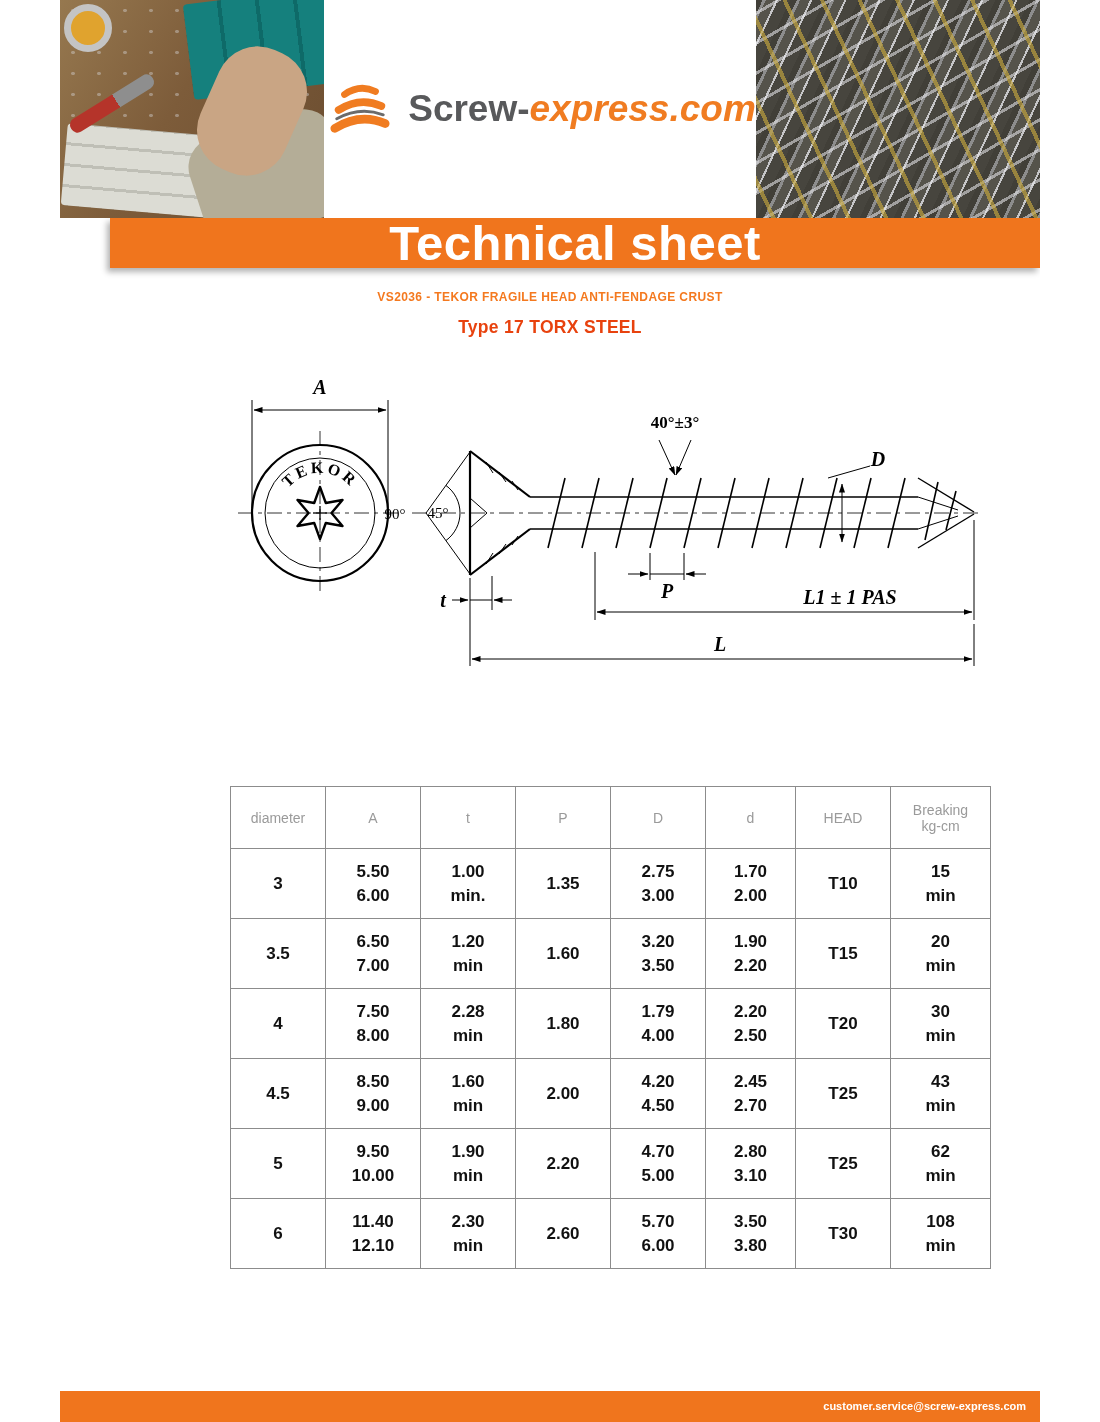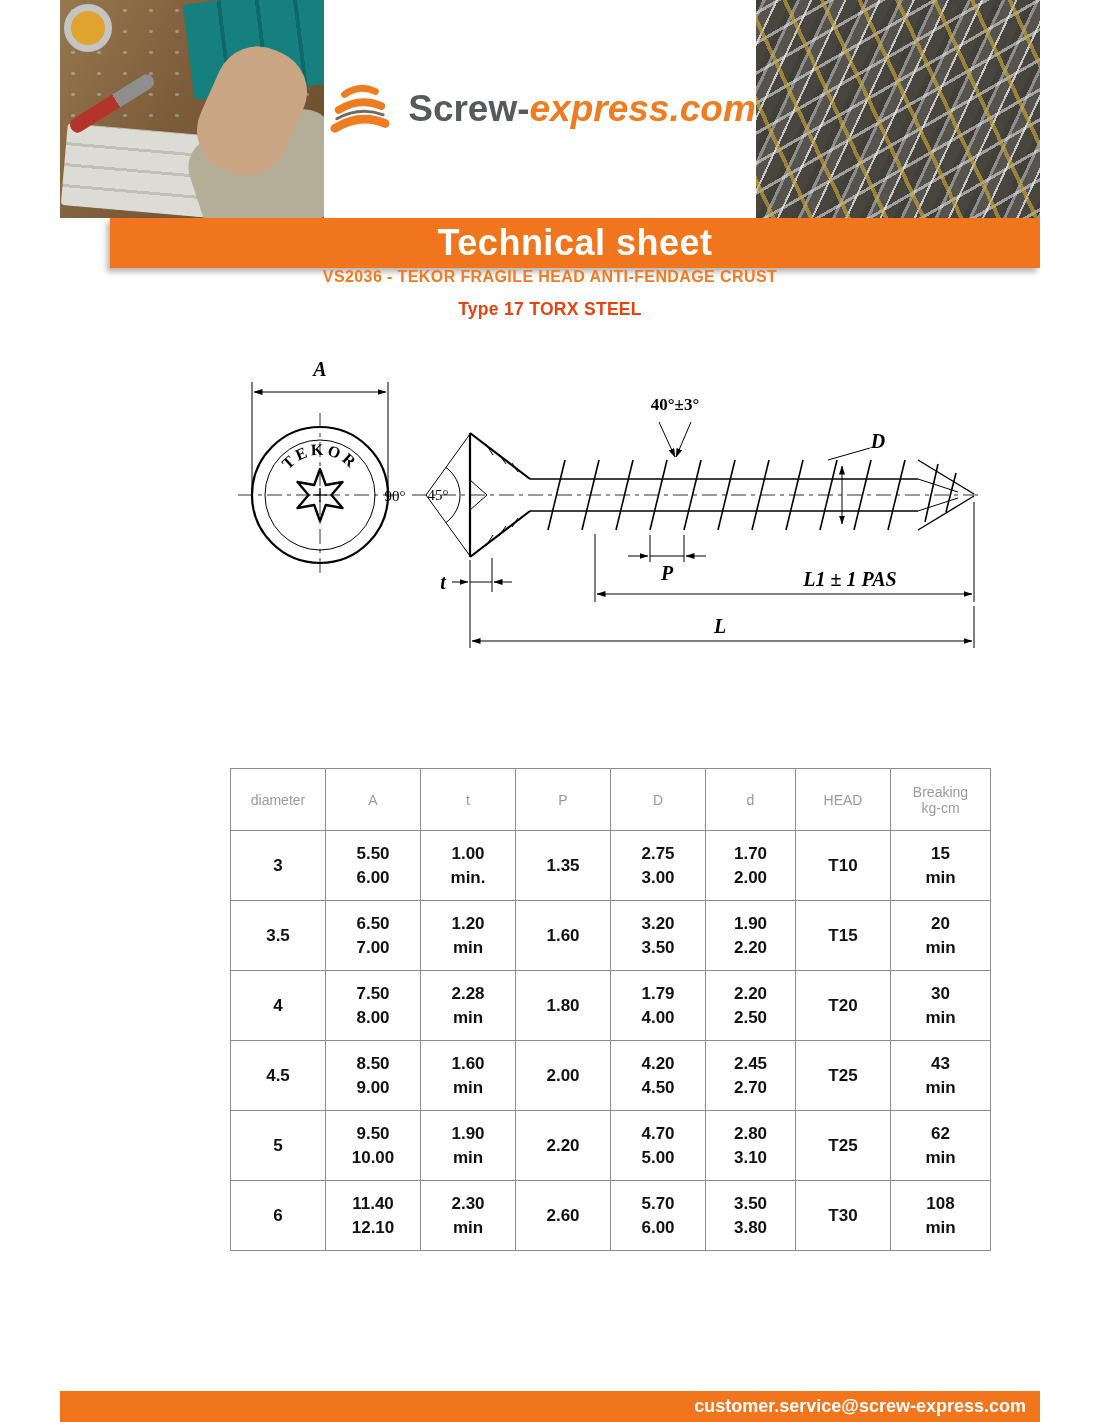--- a/index.html
+++ b/index.html
@@ -64,29 +64,29 @@
     background: #ffffff;
   }
   .brand-text { font-size: 37px; white-space: nowrap; }
   .brand-dark { color: #58595b; font-weight: bold; }
   .brand-orange { color: #f07c21; font-weight: bold; font-style: italic; }
 
   
   .banner {
     margin-left: 50px; height: 50px;
     background: #f0751d;
-    color: #ffffff; font-size: 36px; font-weight: bold;
+    color: #ffffff; font-size: 49px; font-weight: bold;
     text-align: center; line-height: 50px; letter-spacing: .5px;
     box-shadow: -3px 4px 6px rgba(0,0,0,.3);
   }
 
   
   .title1 {
-    text-align: center;
-    color: #f4791f; font-weight: bold; font-size: 16px; letter-spacing: .4px;
+    margin-top: 22px; text-align: center;
+    color: #f4791f; font-weight: bold; font-size: 12px; letter-spacing: .4px;
   }
   .title2 {
     margin-top: 13px; text-align: center;
     color: #e8420e; font-weight: 600; font-size: 17.5px; letter-spacing: .3px;
   }
 
   
   .diagram { margin: 10px 0 0 170px; width: 760px; height: 380px; display: block; }
   .diagram text { font-family: "Liberation Serif", serif; fill: #000; }
   .lbl { font-size: 20px; font-style: italic; font-weight: bold; }
@@ -111,21 +111,21 @@
     height: 62px; color: #9a9a9a; font-weight: normal; font-size: 14px;
   }
   .sheet-table td {
     height: 70px; font-weight: bold; font-size: 17px; color: #111111; line-height: 1.4;
   }
 
   
   .footer {
     position: absolute; left: 0; right: 0; bottom: 0; height: 31px;
     background: #f0751d; color: #ffffff;
-    font-size: 18px; font-weight: bold; line-height: 31px;
+    font-size: 11px; font-weight: bold; line-height: 31px;
     text-align: right; padding-right: 14px;
   }
 </style>
 </head>
 <body>
 
 <div class="page">
 
   <div class="header">
     <div class="photo photo-left">

